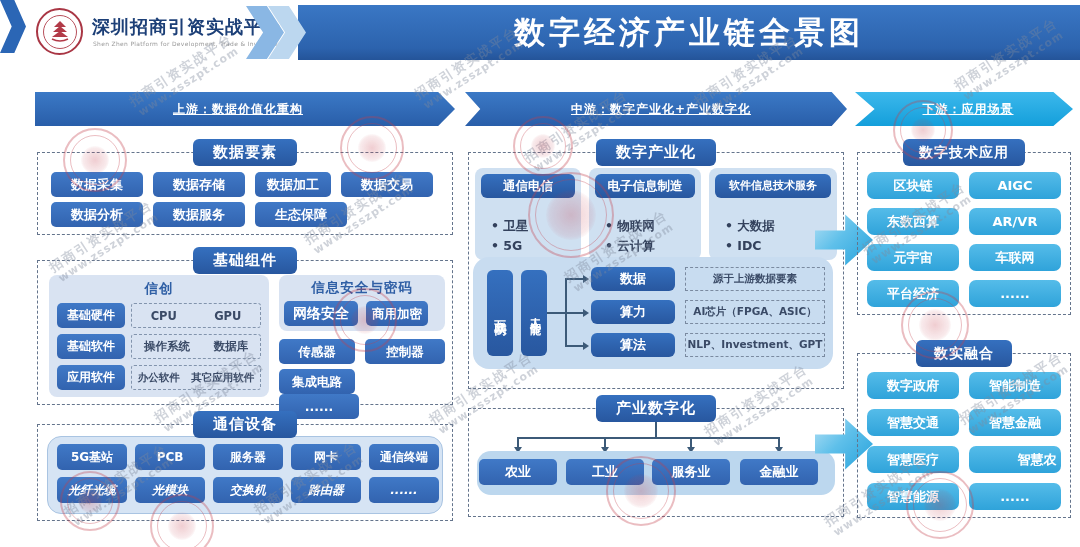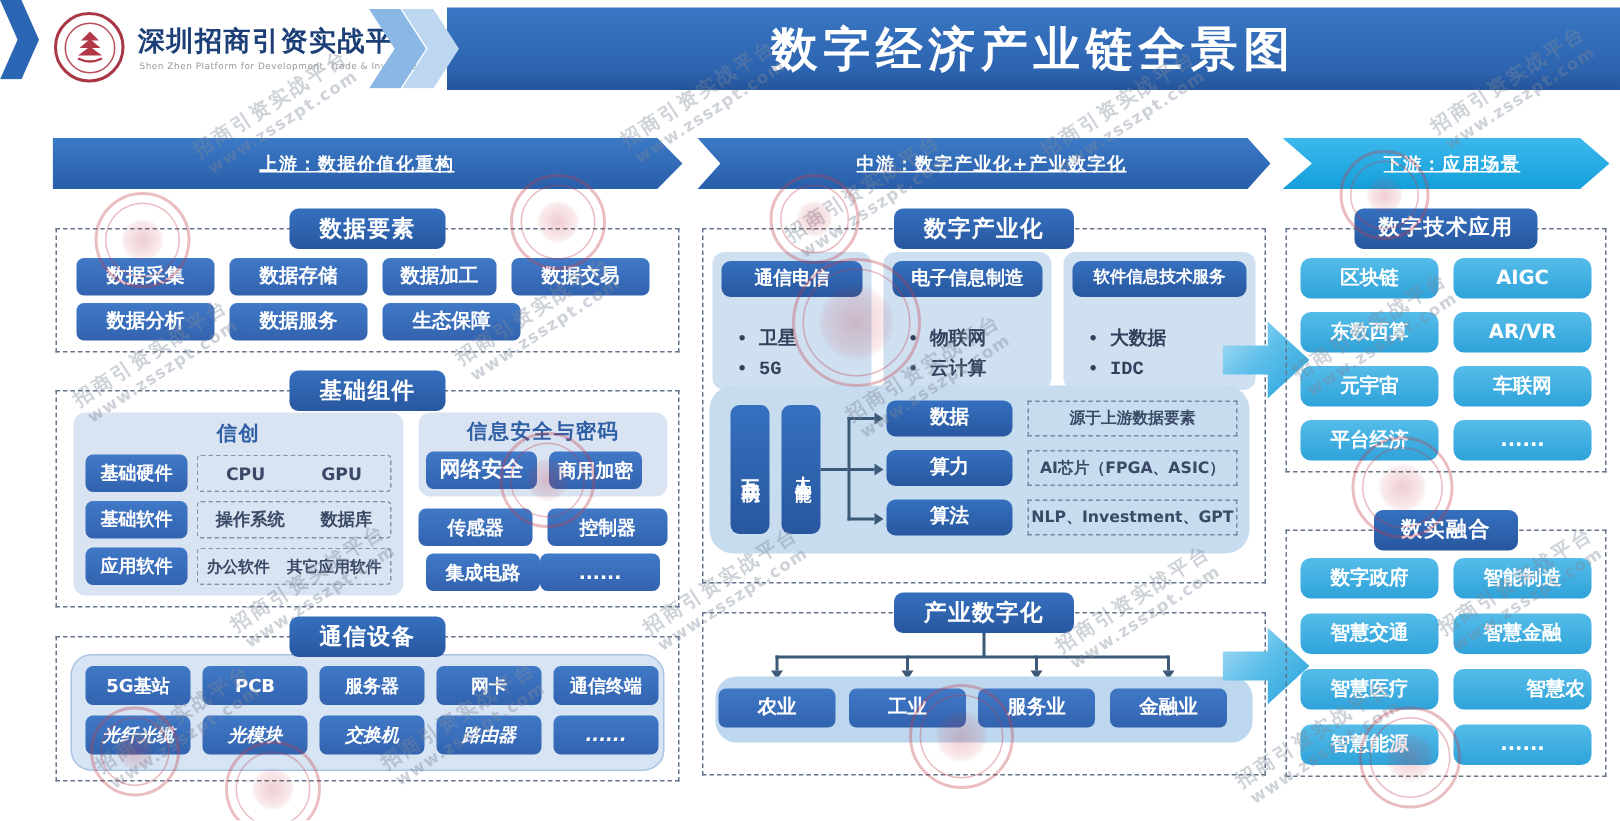--- a/index.html
+++ b/index.html
@@ -147,21 +147,21 @@
       <div class="subtitle" style="top:4px;">信息安全与密码</div>
       <div class="row" style="left:5px; top:26px; gap:8px;">
         <div class="btn" style="width:74px; font-size:14px;">网络安全</div>
         <div class="btn" style="width:62px; font-size:12.5px;">商用加密</div>
       </div>
     </div>
     <div class="row" style="left:244px; top:92px; width:166px; justify-content:space-between;">
       <div class="btn" style="width:76px; font-size:12.5px;">传感器</div>
       <div class="btn" style="width:80px; font-size:12.5px;">控制器</div>
     </div>
-    <div class="row" style="left:244px; top:122px; width:166px; justify-content:center;">
+    <div class="row" style="left:244px; top:122px; width:166px; justify-content:center;flex-direction:column;">
       <div class="btn" style="width:76px; font-size:12.5px;">集成电路</div>
       <div class="btn" style="width:80px; font-size:12.5px;">......</div>
     </div>
   </div>
 
   <div class="group" style="left:35px; top:411px; width:420px; height:110px;">
     <div class="dash-box" style="left:2px; top:13px; right:2px; bottom:0;"></div>
     <div class="pill">通信设备</div>
     <div class="lightbox" style="left:12px; top:25px; right:12px; height:78px; border-radius:14px; background:#d6e4f4; border:1px solid #a9c4e2;"></div>
     <div class="row" style="left:22px; top:33px; gap:8px;">
@@ -179,21 +179,21 @@
       <div class="btn" style="width:70px; height:26px; line-height:26px; font-size:12px;">......</div>
     </div>
   </div>
 
   <div class="banner banner-mid">中游：数字产业化+产业数字化</div>
 
   <div class="group" style="left:465px; top:139px; width:382px; height:250px;">
     <div class="dash-box" style="left:3px; top:13px; right:3px; bottom:0;"></div>
     <div class="pill">数字产业化</div>
 
-    <div class="row" style="left:10px; top:29px; right:10px; gap:8px;font-family:Liberation Mono, monospace;">
+    <div class="row" style="left:10px; top:29px; right:10px; gap:8px;">
       <div class="mcol" style="width:106px;">
         <div class="mhead">通信电信</div>
         <ul>
           <li>卫星</li>
           <li>5G</li>
         </ul>
       </div>
       <div class="mcol" style="width:112px;">
         <div class="mhead">电子信息制造</div>
         <ul>

